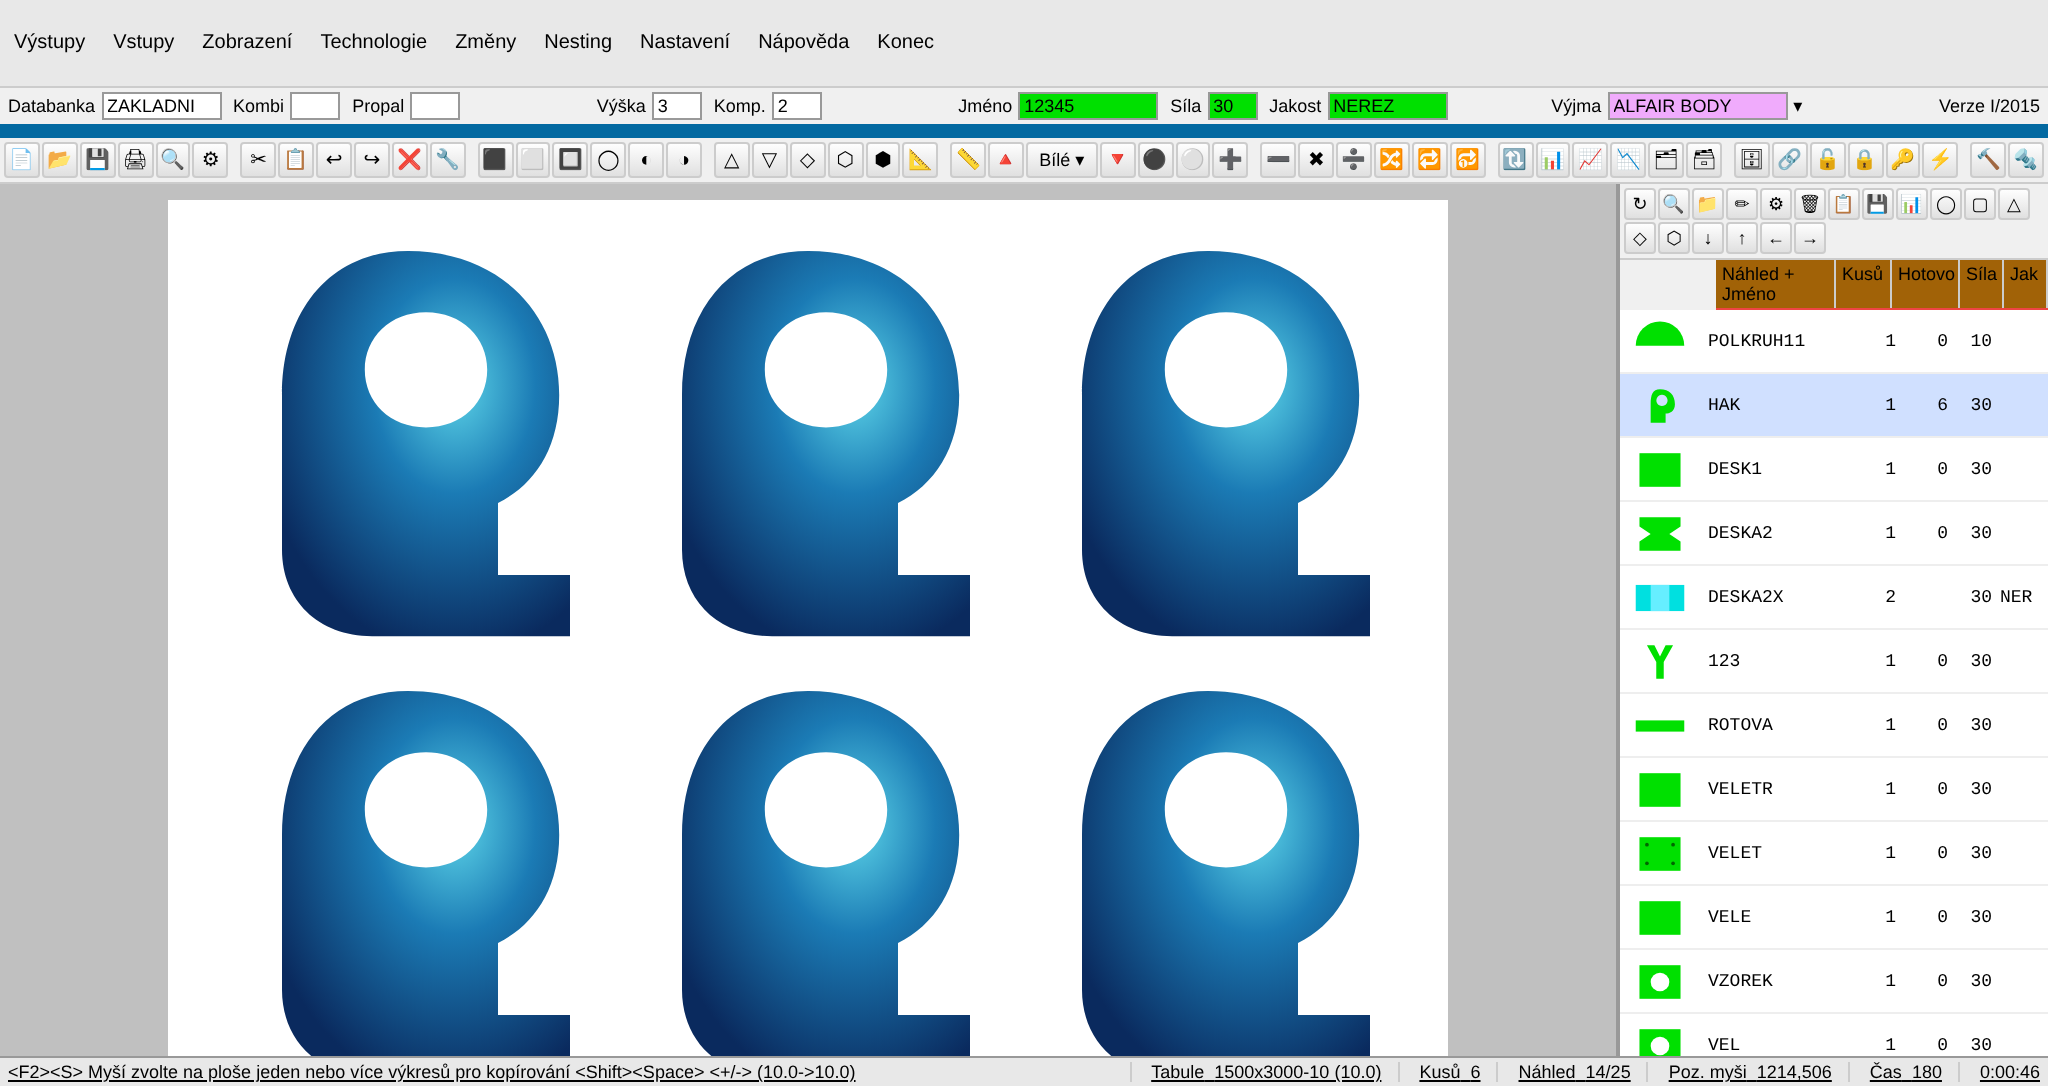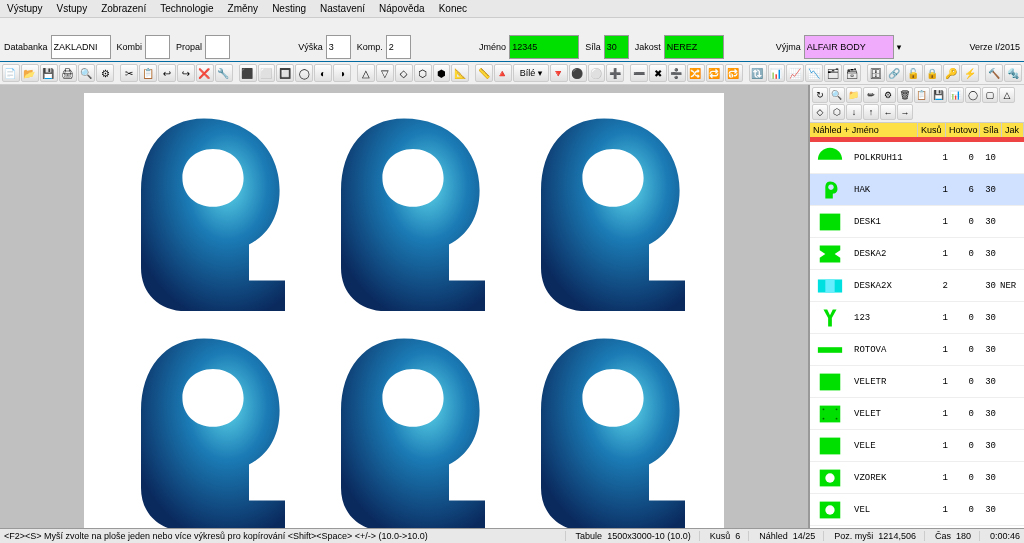--- a/index.html
+++ b/index.html
@@ -1,25 +1,25 @@
 <!DOCTYPE html>
 <html><head>
 <meta charset="utf-8">
 <style>
   * { box-sizing: border-box; margin: 0; padding: 0; }
   body { font-family: Tahoma, Arial, sans-serif; font-size: 10px; background: #f0f0f0; width: 1024px; height: 543px; overflow: hidden; position: relative; }
   
   
-  .menubar { background: #e8e8e8; border-bottom: 1px solid #ccc; padding: 2px 4px; display: flex; gap: 8px; }
+  .menubar { background: #e8e8e8; border-bottom: 1px solid #ccc; padding: 15px 4px; display: flex; gap: 8px; }
   .menubar span { cursor: pointer; padding: 1px 3px; }
   
   
-  .infobar { background: #f0f0f0; border-bottom: 1px solid #0369a1; padding: 2px 4px; display: flex; align-items: center; gap: 6px; font-size: 9px; margin-top: 15px; }
+  .infobar { background: #f0f0f0; border-bottom: 7px solid #0369a1; padding: 2px 4px; display: flex; align-items: center; gap: 6px; font-size: 9px; }
   .infobar .field { display: flex; align-items: center; gap: 3px; }
-  .infobar input[type="text"] { font-size: 9px; padding: 0 2px; height: 24px; border: 1px solid #999; }
+  .infobar input[type="text"] { font-size: 9px; padding: 0 2px; height: 14px; border: 1px solid #999; }
   .infobar .green-in { background: #00e000; }
   .infobar .cyan-in { background: #f0abfc; }
   .infobar .w-short { width: 25px; }
   .infobar .w-med { width: 60px; }
   .infobar .w-name { width: 70px; }
   .infobar .spacer { flex: 1; }
   
   
   .toolbar { background: #f0f0f0; border-bottom: 1px solid #ccc; padding: 2px; display: flex; gap: 1px; flex-wrap: nowrap; overflow: hidden; }
   .tbtn { width: 18px; height: 18px; border: 1px solid #ccc; background: linear-gradient(#fefefe,#e0e0e0); border-radius: 2px; display: flex; align-items: center; justify-content: center; font-size: 10px; cursor: pointer; }
@@ -32,35 +32,35 @@
   .canvas { background: #fff; width: 640px; height: 456px; position: relative; }
   
   
   .part { position: absolute; width: 180px; height: 210px; }
   .part svg { width: 100%; height: 100%; }
   
   
   .sidepanel { width: 215px; background: #f0f0f0; display: flex; flex-direction: column; border-left: 1px solid #999; }
   .sp-toolbar { padding: 2px; display: flex; gap: 1px; border-bottom: 1px solid #ccc; flex-wrap: wrap; }
   .sp-toolbar .tbtn { width: 16px; height: 16px; font-size: 9px; }
-  .sp-header { display: flex; background: #fde047; border-bottom: 5px solid #ef4444; font-size: 9px; }
+  .sp-header { display: flex; background: #a16207; border-bottom: 1px solid #ef4444; font-size: 9px; margin-left: 48px; }
   .sp-header .col { padding: 2px 3px; border-right: 1px solid #ccc; }
   .sp-list { flex: 1; overflow-y: auto; background: #fff; }
   .sp-row { display: flex; align-items: center; border-bottom: 1px solid #eee; height: 32px; font-size: 9px; font-family: Liberation Mono, monospace; }
   .sp-row.sel { background: #d0e0ff; }
   .thumb { width: 40px; height: 28px; display: flex; align-items: center; justify-content: center; }
   .thumb .tsvg { width: 28px; height: 24px; }
   .sp-row .pname { flex: 1; padding-left: 4px; overflow: hidden; }
   .sp-row .num { width: 26px; text-align: right; padding-right: 4px; }
   .sp-tabs { display: flex; gap: 2px; padding: 2px; border-top: 1px solid #ccc; background: #e8e8e8; }
   .sp-tabs .tab { padding: 1px 6px; border: 1px solid #999; background: #f0f0f0; font-size: 9px; cursor: pointer; }
   .sp-tabs .tab.active { background: #fff; }
   
   
-  .statusbar { position: absolute; bottom: 0; left: 0; right: 0; background: #e8e8e8; border-top: 1px solid #999; padding: 2px 4px; display: flex; gap: 10px; font-size: 9px; align-items: center; }
+  .statusbar { position: absolute; bottom: 0; left: 0; right: 0; background: #e8e8e8; border-top: 1px solid #999; padding: 2px 4px; display: flex; gap: 10px; font-size: 9px; align-items: center; text-decoration: underline; }
   .statusbar .cell { border-right: 1px solid #ccc; padding-right: 8px; }
   .statusbar .grow { flex: 1; }
 </style>
 </head>
 <body>
 
 <div class="menubar" id="menubar">
     <span>Výstupy</span>
     <span>Vstupy</span>
     <span>Zobrazení</span>

